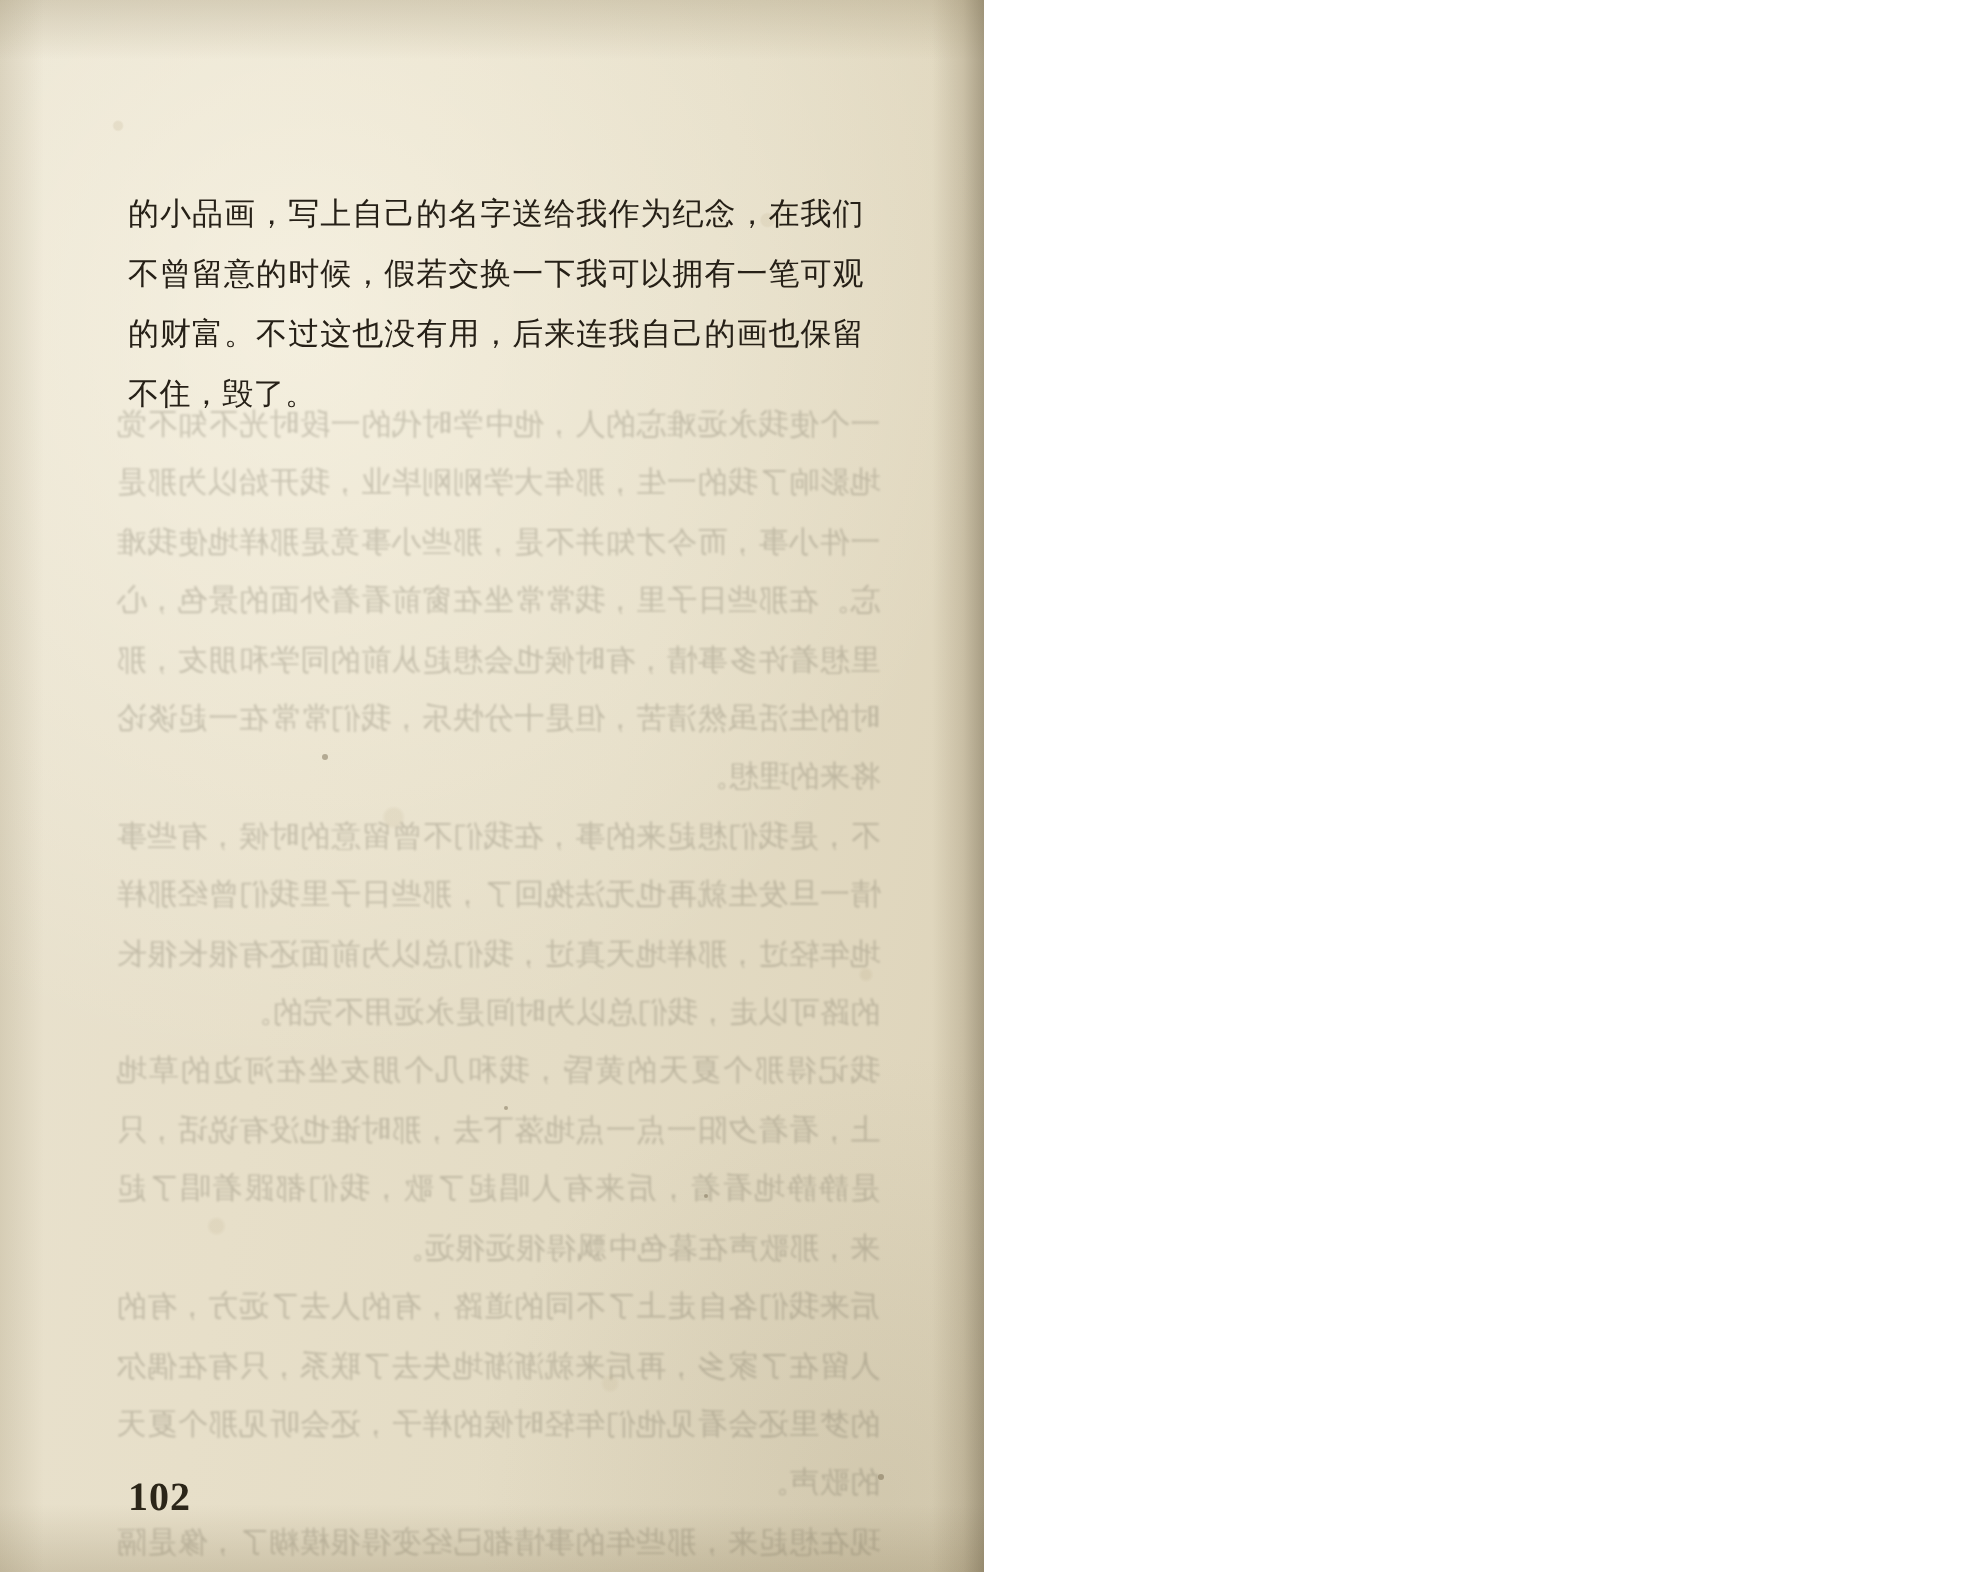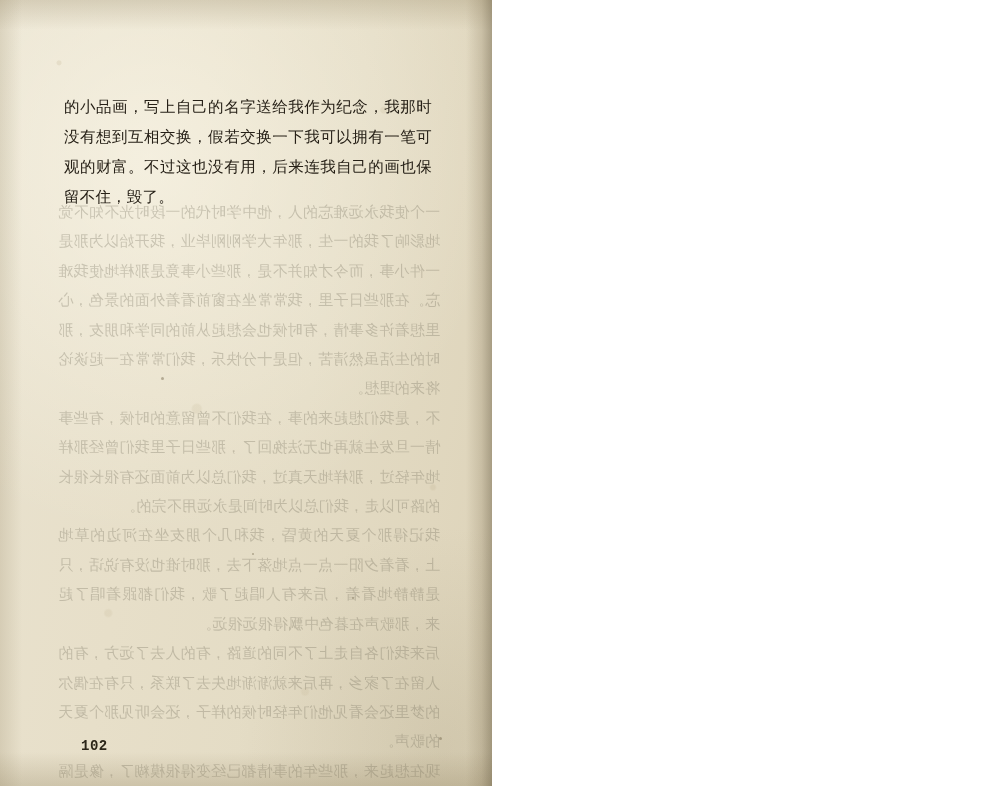--- a/index.html
+++ b/index.html
@@ -116,26 +116,25 @@
     pointer-events: none;
     user-select: none;
   }
   .bleed-block p { margin: 0; }
 
   
   .page-number {
     position: absolute;
     left: 64px;
     top: 738px;
-    font-family: Liberation Mono, monospace;
+    font-family: Liberation Serif, serif;
     font-weight: bold;
-    font-size: 14px;
+    font-size: 20px;
     color: #2b2518;
     letter-spacing: 0.5px;
-    margin-left: 17px;
   }
 
   
   .speck {
     position: absolute;
     background: rgba(110,98,72,0.45);
     border-radius: 50%;
     pointer-events: none;
   }
 
@@ -160,21 +159,21 @@
     <div class="bleed-block">
       <p>一个使我永远难忘的人，他中学时代的一段时光不知不觉地影响了我的一生，那年大学刚刚毕业，我开始以为那是一件小事，而今才知并不是，那些小事竟是那样地使我难忘。在那些日子里，我常常坐在窗前看着外面的景色，心里想着许多事情，有时候也会想起从前的同学和朋友，那时的生活虽然清苦，但是十分快乐，我们常常在一起谈论将来的理想。</p>
       <p>不，是我们想起来的事，在我们不曾留意的时候，有些事情一旦发生就再也无法挽回了，那些日子里我们曾经那样地年轻过，那样地天真过，我们总以为前面还有很长很长的路可以走，我们总以为时间是永远用不完的。</p>
       <p>我记得那个夏天的黄昏，我和几个朋友坐在河边的草地上，看着夕阳一点一点地落下去，那时谁也没有说话，只是静静地看着，后来有人唱起了歌，我们都跟着唱了起来，那歌声在暮色中飘得很远很远。</p>
       <p>后来我们各自走上了不同的道路，有的人去了远方，有的人留在了家乡，再后来就渐渐地失去了联系，只有在偶尔的梦里还会看见他们年轻时候的样子，还会听见那个夏天的歌声。</p>
       <p>现在想起来，那些年的事情都已经变得很模糊了，像是隔着一层毛玻璃看出去，只能看见一些大致的轮廓，但是有些细节却又异常地清晰，清晰得仿佛就发生在昨天。</p>
 
     </div>
 
     <div class="text-block">
-      <p>的小品画，写上自己的名字送给我作为纪念，我那时没有想到互相交换，假若交换一下我可以拥有一笔可观的财富。不过这也没有用，后来连我自己的画也保留不住，毁了。</p>
+      <p>的小品画，写上自己的名字送给我作为纪念，在我们不曾留意的时候，假若交换一下我可以拥有一笔可观的财富。不过这也没有用，后来连我自己的画也保留不住，毁了。</p>
     </div>
 
     <div class="page-number">102</div>
 
     <div class="speck" style="left:161px; top:377px; width:3px; height:3px;"></div>
     <div class="speck" style="left:252px; top:553px; width:2px; height:2px;"></div>
     <div class="speck" style="left:439px; top:737px; width:3px; height:3px;"></div>
     <div class="speck" style="left:352px; top:597px; width:2px; height:2px;"></div>
 
     <div class="edge-top"></div>

